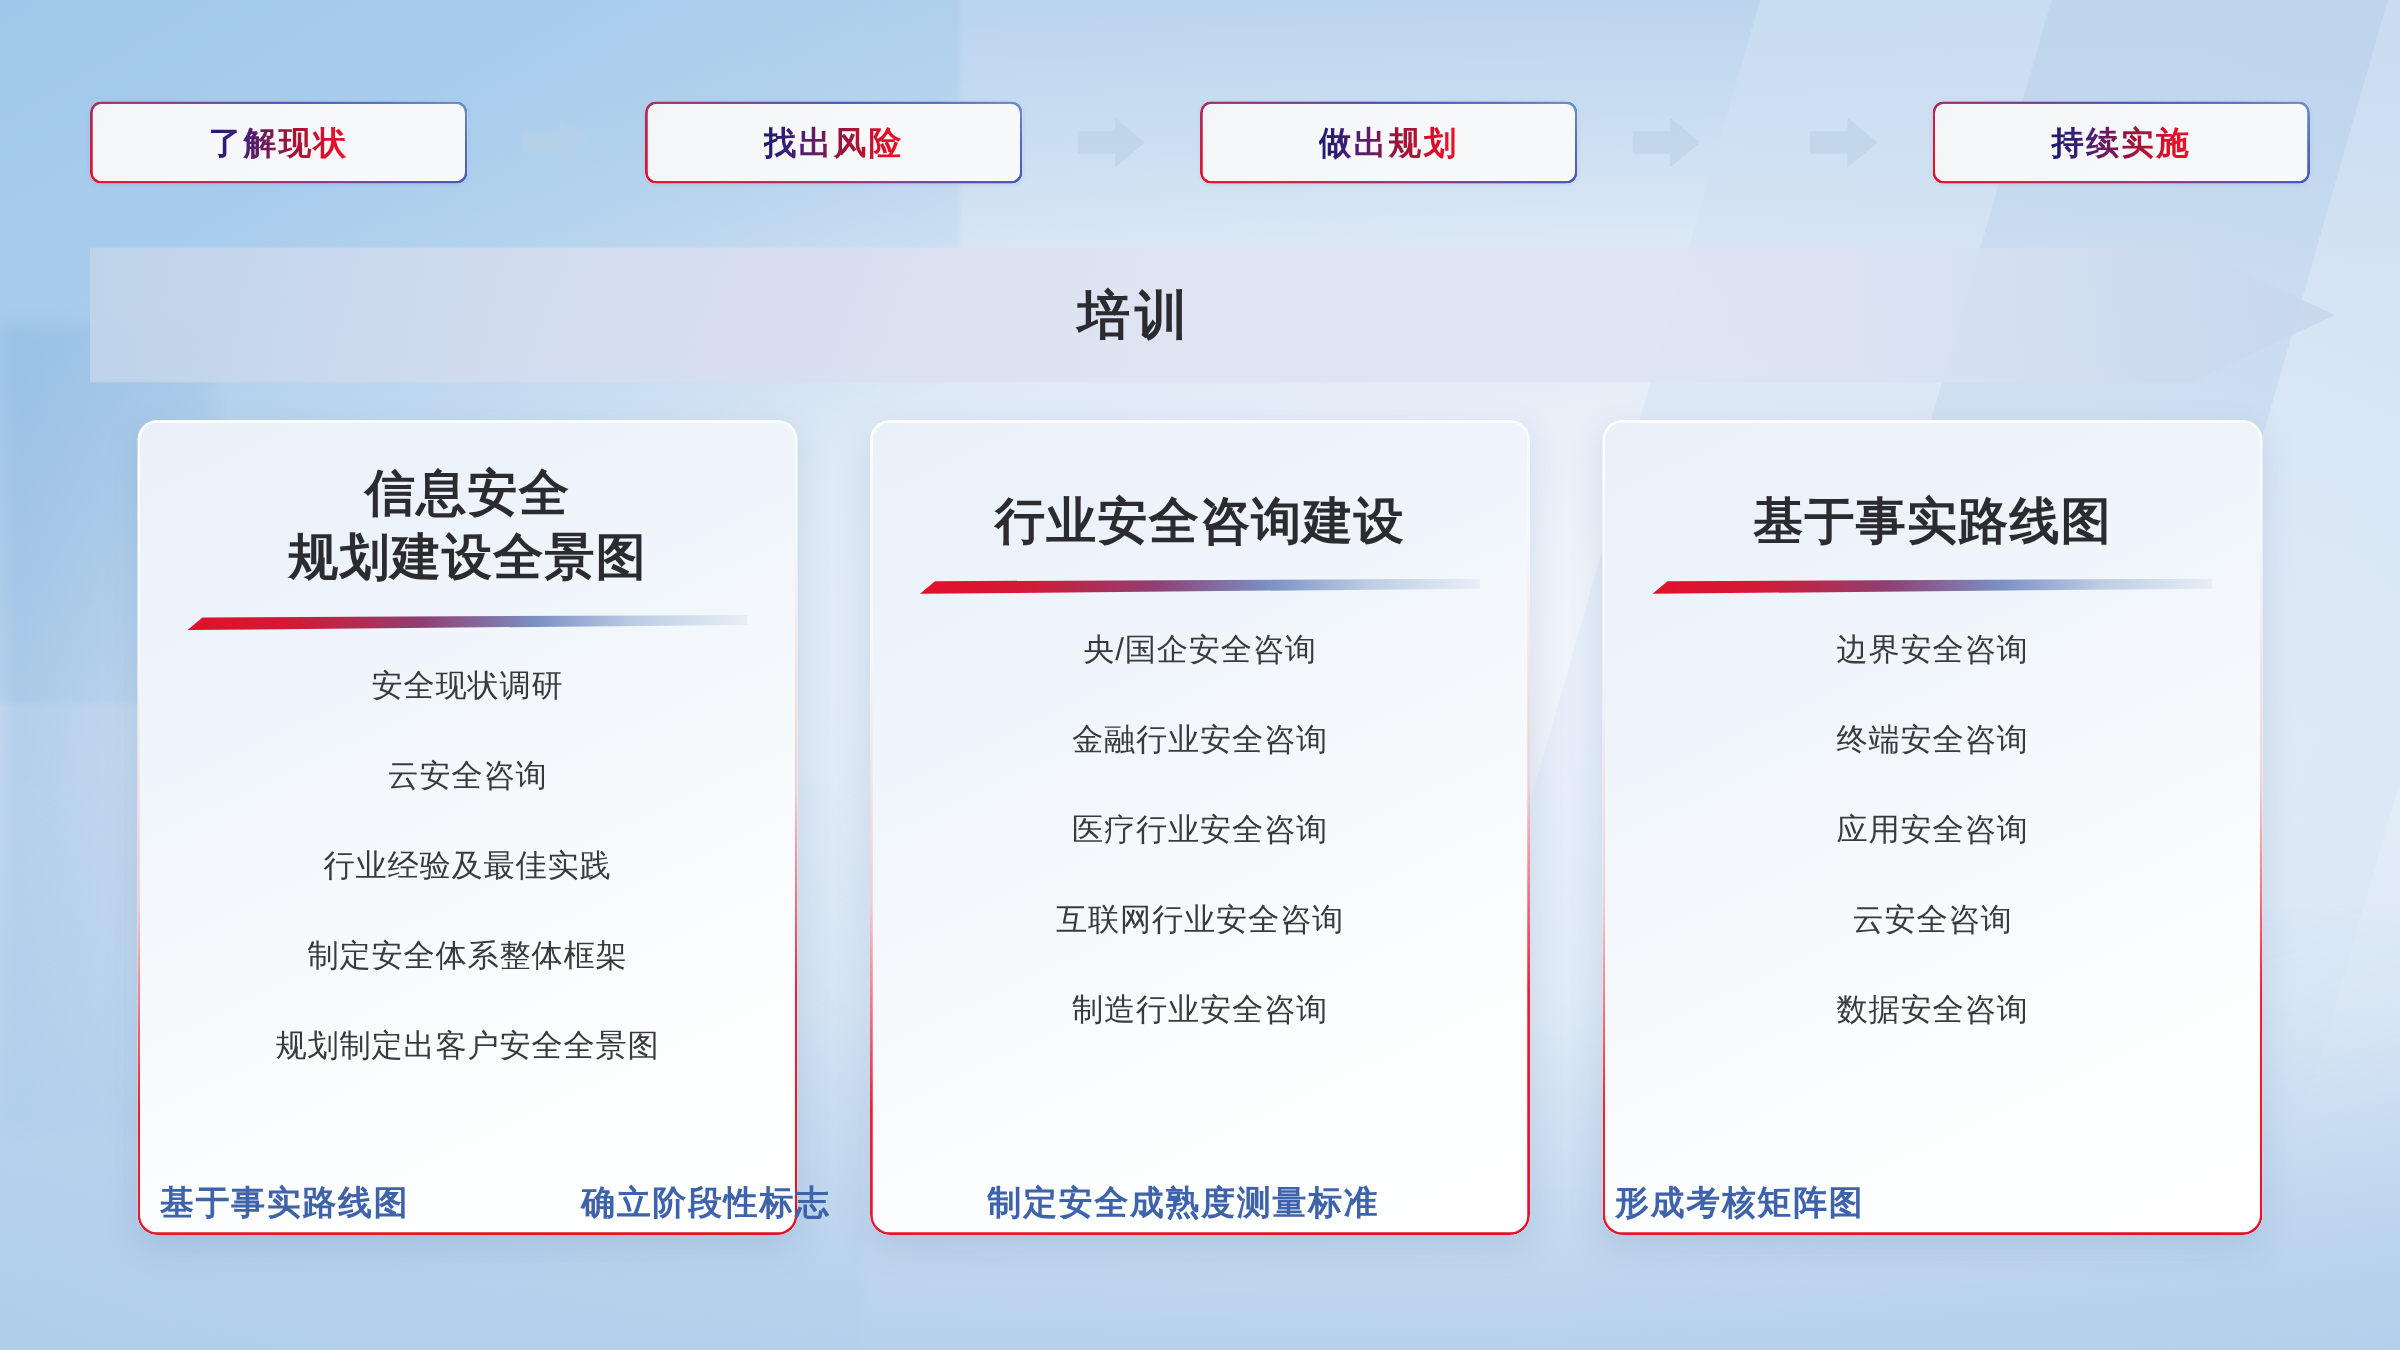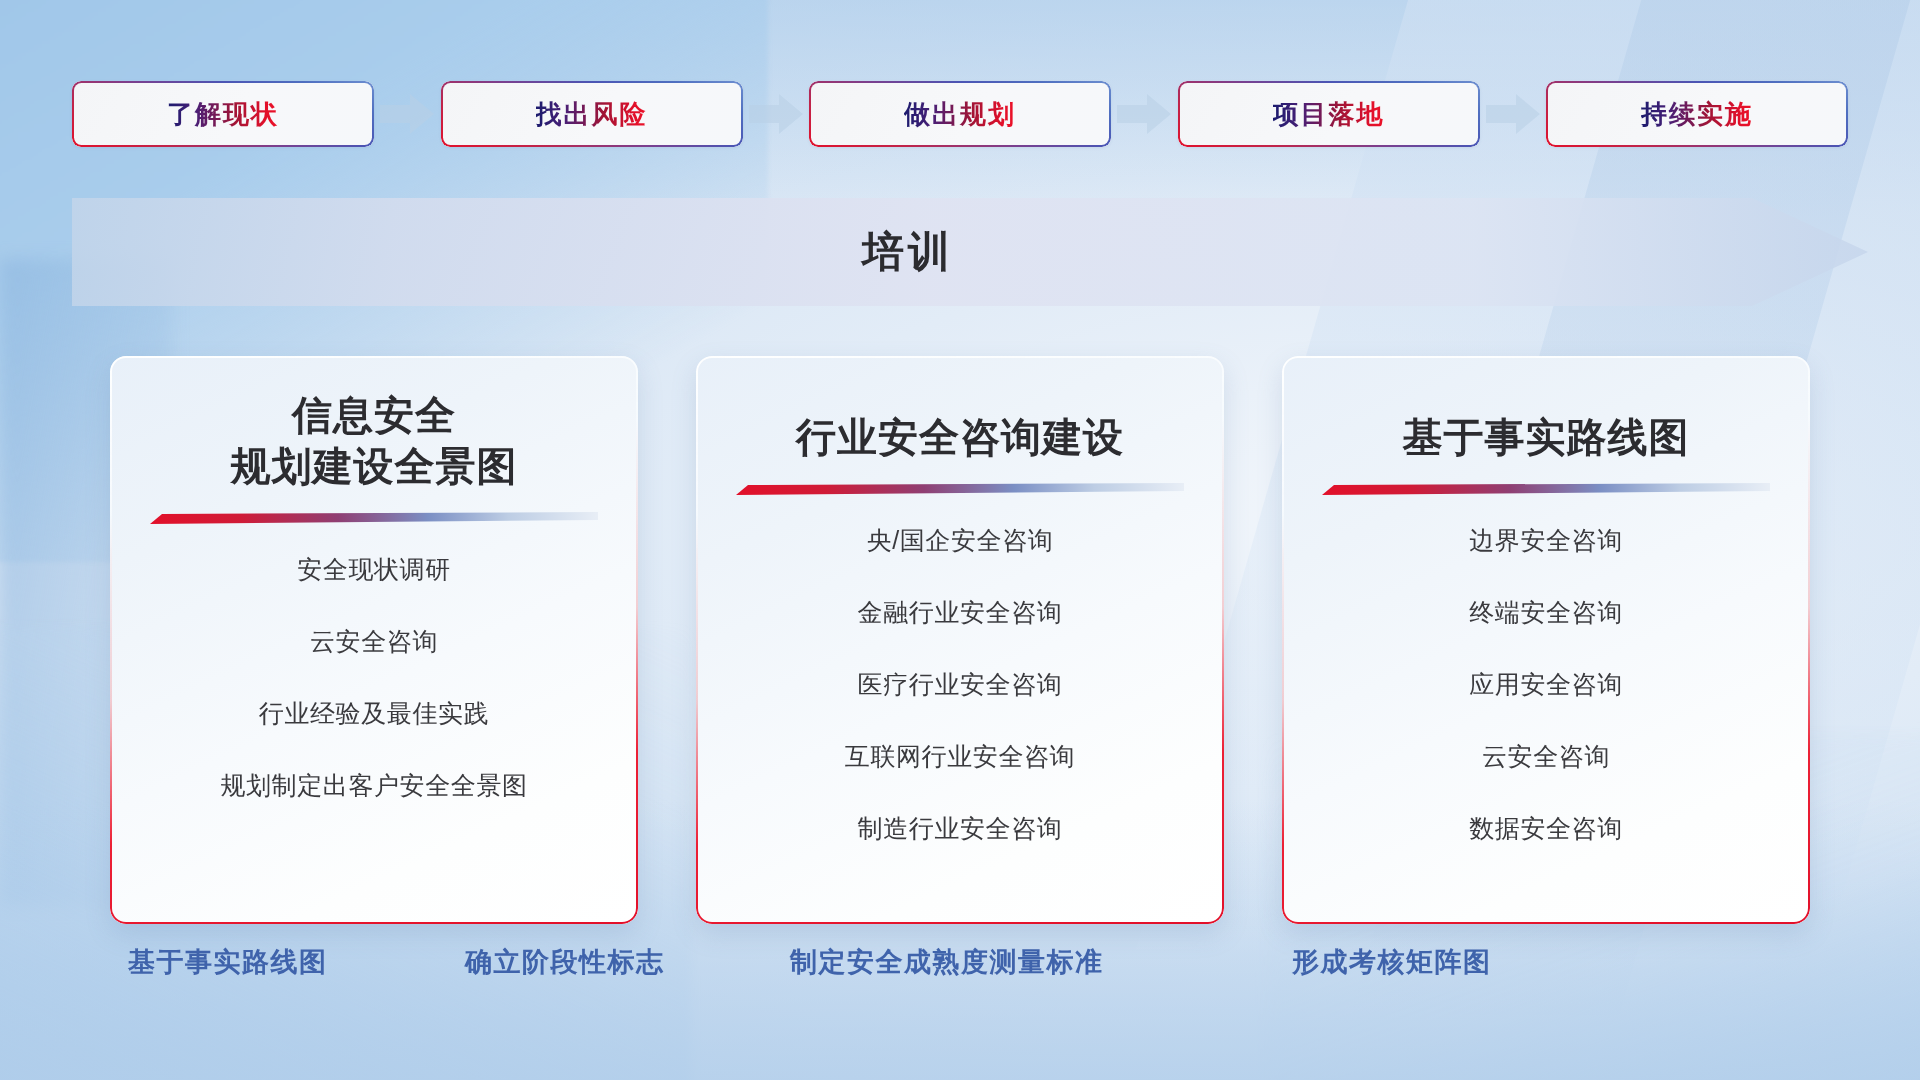--- a/index.html
+++ b/index.html
@@ -104,26 +104,25 @@
     display:flex;align-items:center;justify-content:center;
     font-size:42px;font-weight:700;letter-spacing:4px;color:#2b2b2f;
   }
 
   
   #cards{
     position:absolute;left:110px;top:336px;width:1700px;height:540px;
     display:flex;justify-content:space-between;
   }
   .card{
-    position:relative;width:528px;height:568px;
+    position:relative;width:528px;height:652px;
     border-radius:16px;
     background:linear-gradient(155deg,#e8f0f9 0%,#eef4fa 26%,#f7fafd 56%,#fdfefe 80%,#ffffff 100%);
     box-shadow:0 10px 26px rgba(90,124,166,.18);
     overflow:visible;
-    margin-top:20px;
   }
   .card::before{
     content:"";position:absolute;inset:0;border-radius:16px;padding:2px;
     background:linear-gradient(170deg,
         rgba(255,255,255,.95) 0%,
         rgba(246,250,253,.9) 24%,
         rgba(238,170,176,.55) 52%,
         #ec2035 74%,
         #e2102a 100%);
     -webkit-mask:linear-gradient(#000 0 0) content-box,linear-gradient(#000 0 0);
@@ -202,23 +201,20 @@
 
     <div class="step-box">
       <span class="step-label">做出规划</span>
     </div>
     <div class="step-arrow">
       <svg width="54" height="40" viewBox="0 0 54 40" aria-hidden="true">
         <path d="M0 11 H30 V0 L54 20 L30 40 V29 H0 Z" fill="#b9d0e6"></path>
       </svg>
     </div>
 
-    <div class="step-box">
-      <span class="step-label">项目落地</span>
-    </div>
     <div class="step-arrow">
       <svg width="54" height="40" viewBox="0 0 54 40" aria-hidden="true">
         <path d="M0 11 H30 V0 L54 20 L30 40 V29 H0 Z" fill="#b9d0e6"></path>
       </svg>
     </div>
 
     <div class="step-box">
       <span class="step-label">持续实施</span>
     </div>
   </div>
@@ -257,20 +253,21 @@
                 <stop offset="1" stop-color="#e8eef6"></stop>
               </linearGradient>
             </defs>
             <path d="M12 2 L448 0 L448 8 L0 12 Z" fill="url(#dv1)"></path>
           </svg>
         </div>
         <div class="card-list">
           <div class="item">安全现状调研</div>
           <div class="item">云安全咨询</div>
           <div class="item">行业经验及最佳实践</div>
+          <div class="item">制定安全体系整体框架</div>
           <div class="item">规划制定出客户安全全景图</div>
         </div>
       </div>
     </div>
 
     <div class="card">
       <div class="card-inner">
         <div class="card-title one-line">行业安全咨询建设</div>
         <div class="divider">
           <svg width="448" height="13" viewBox="0 0 448 13" preserveAspectRatio="none">

